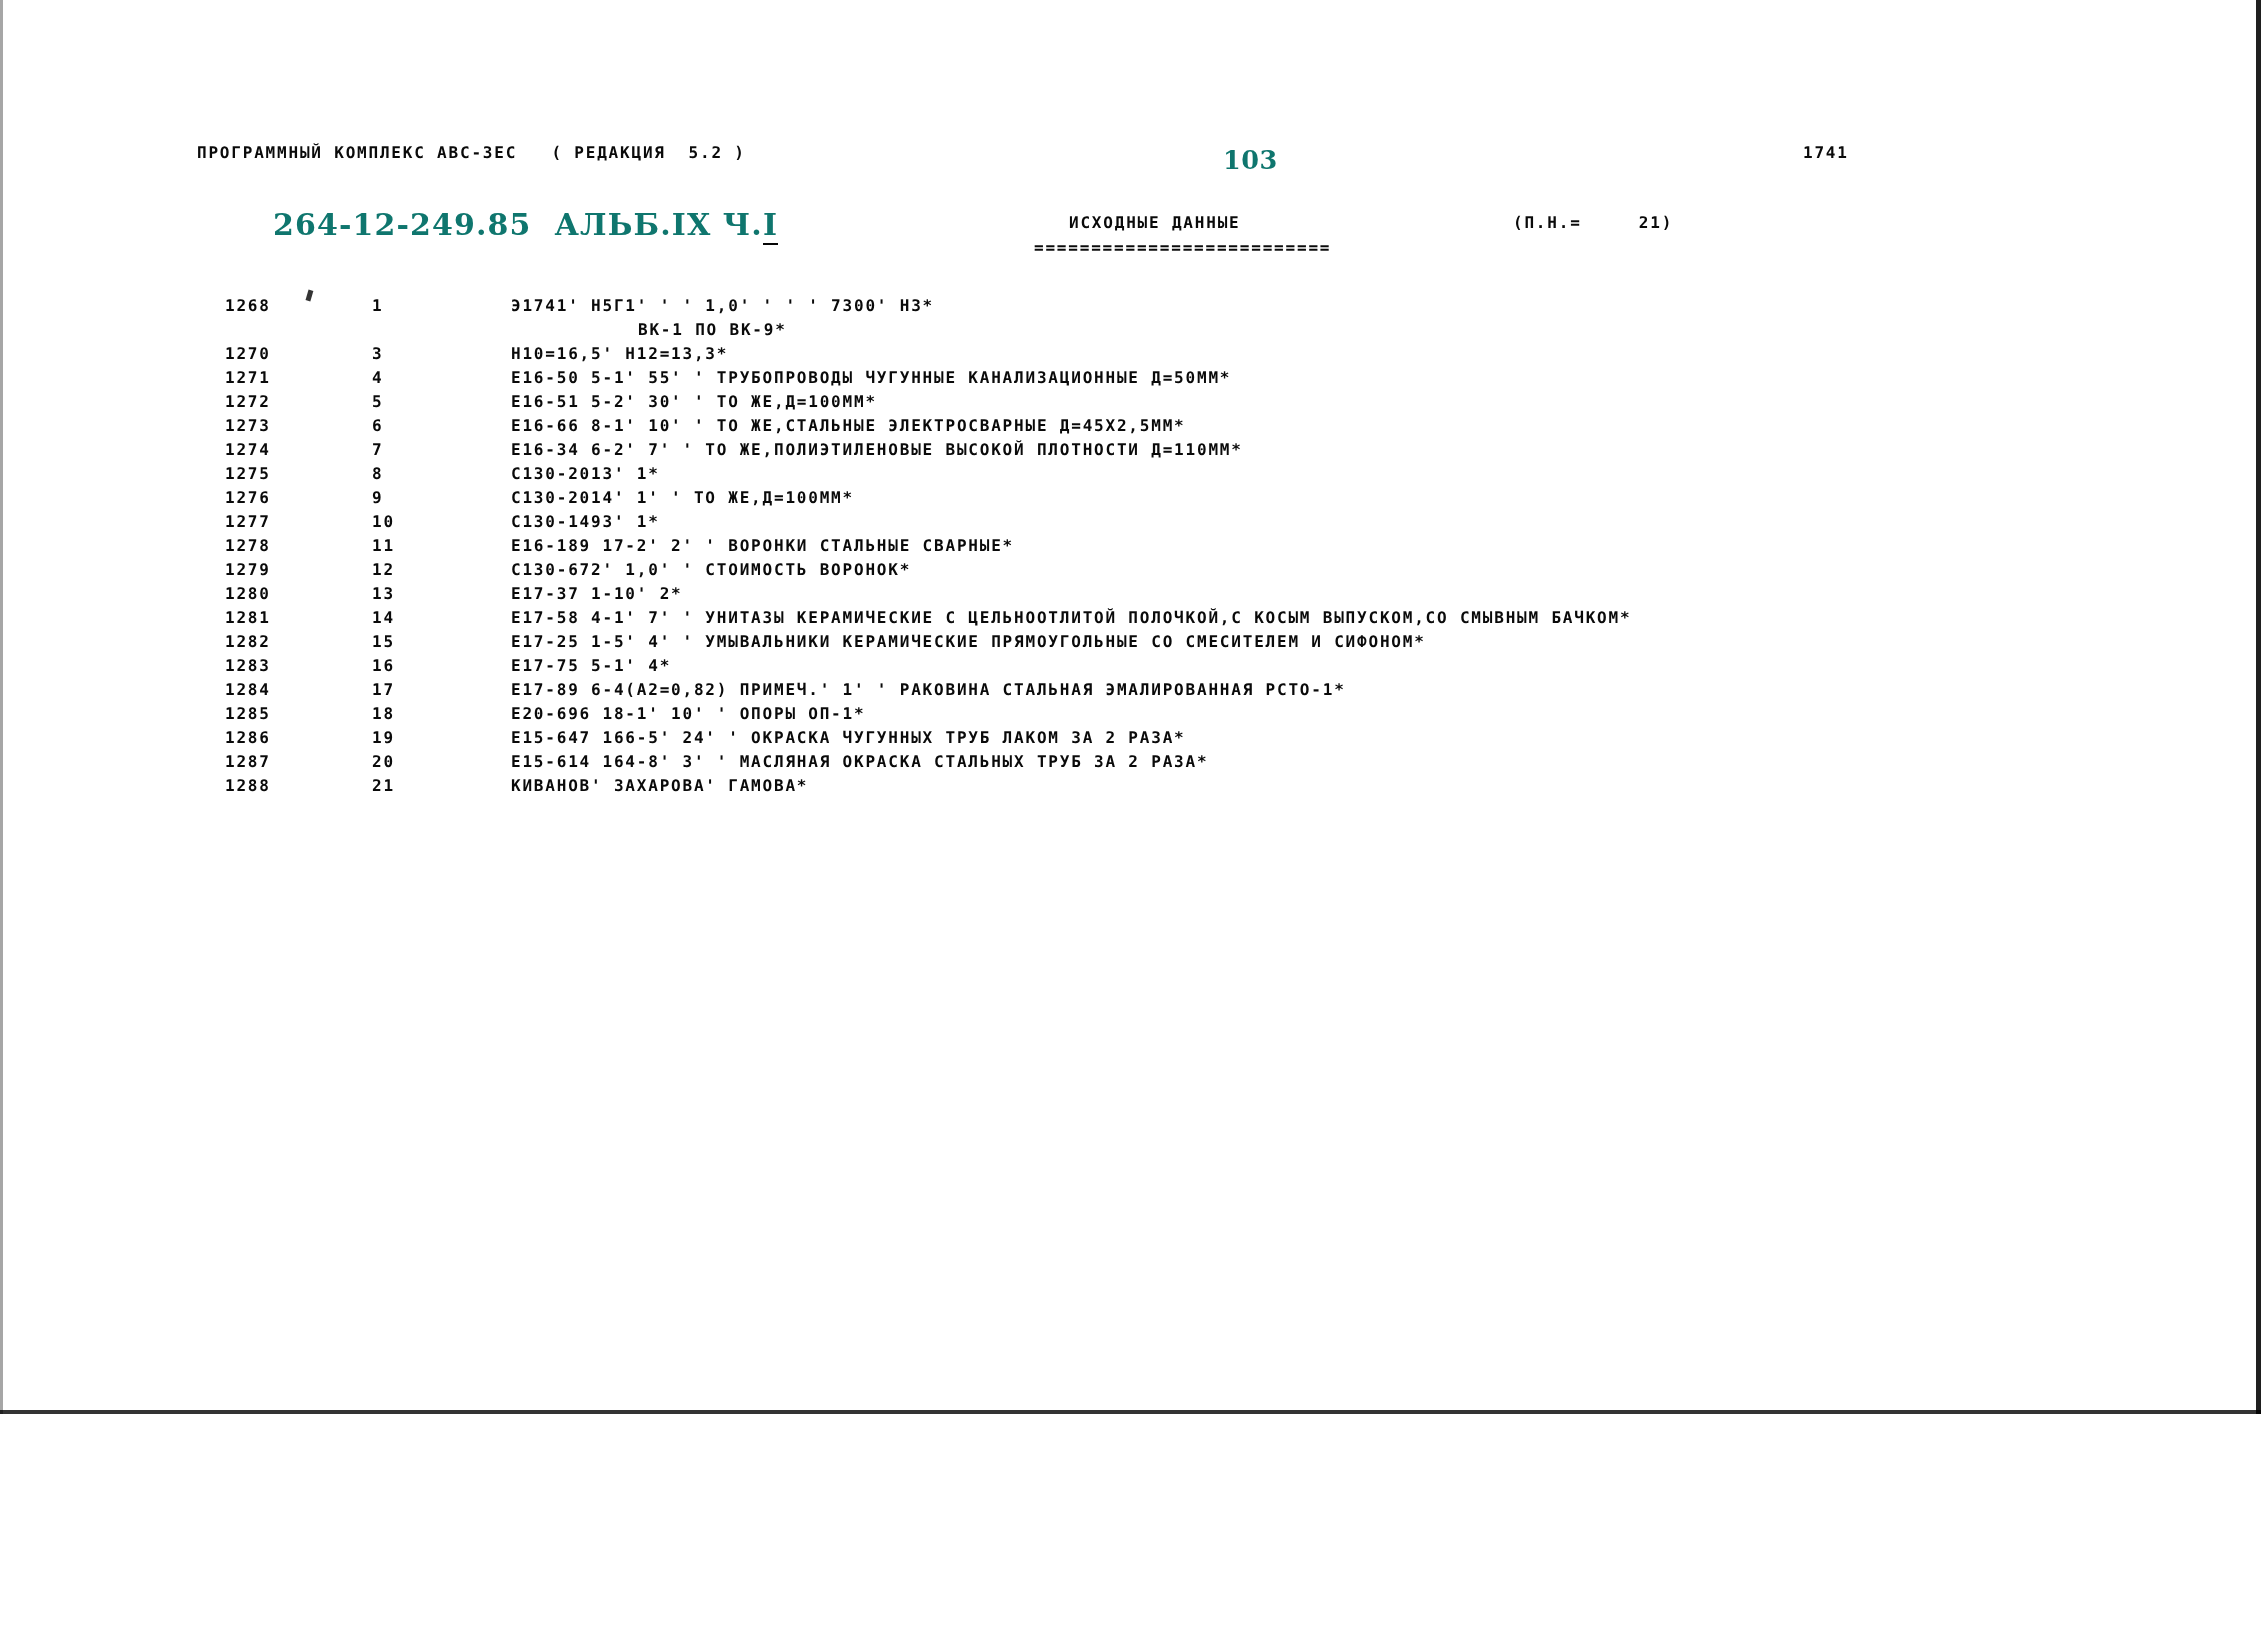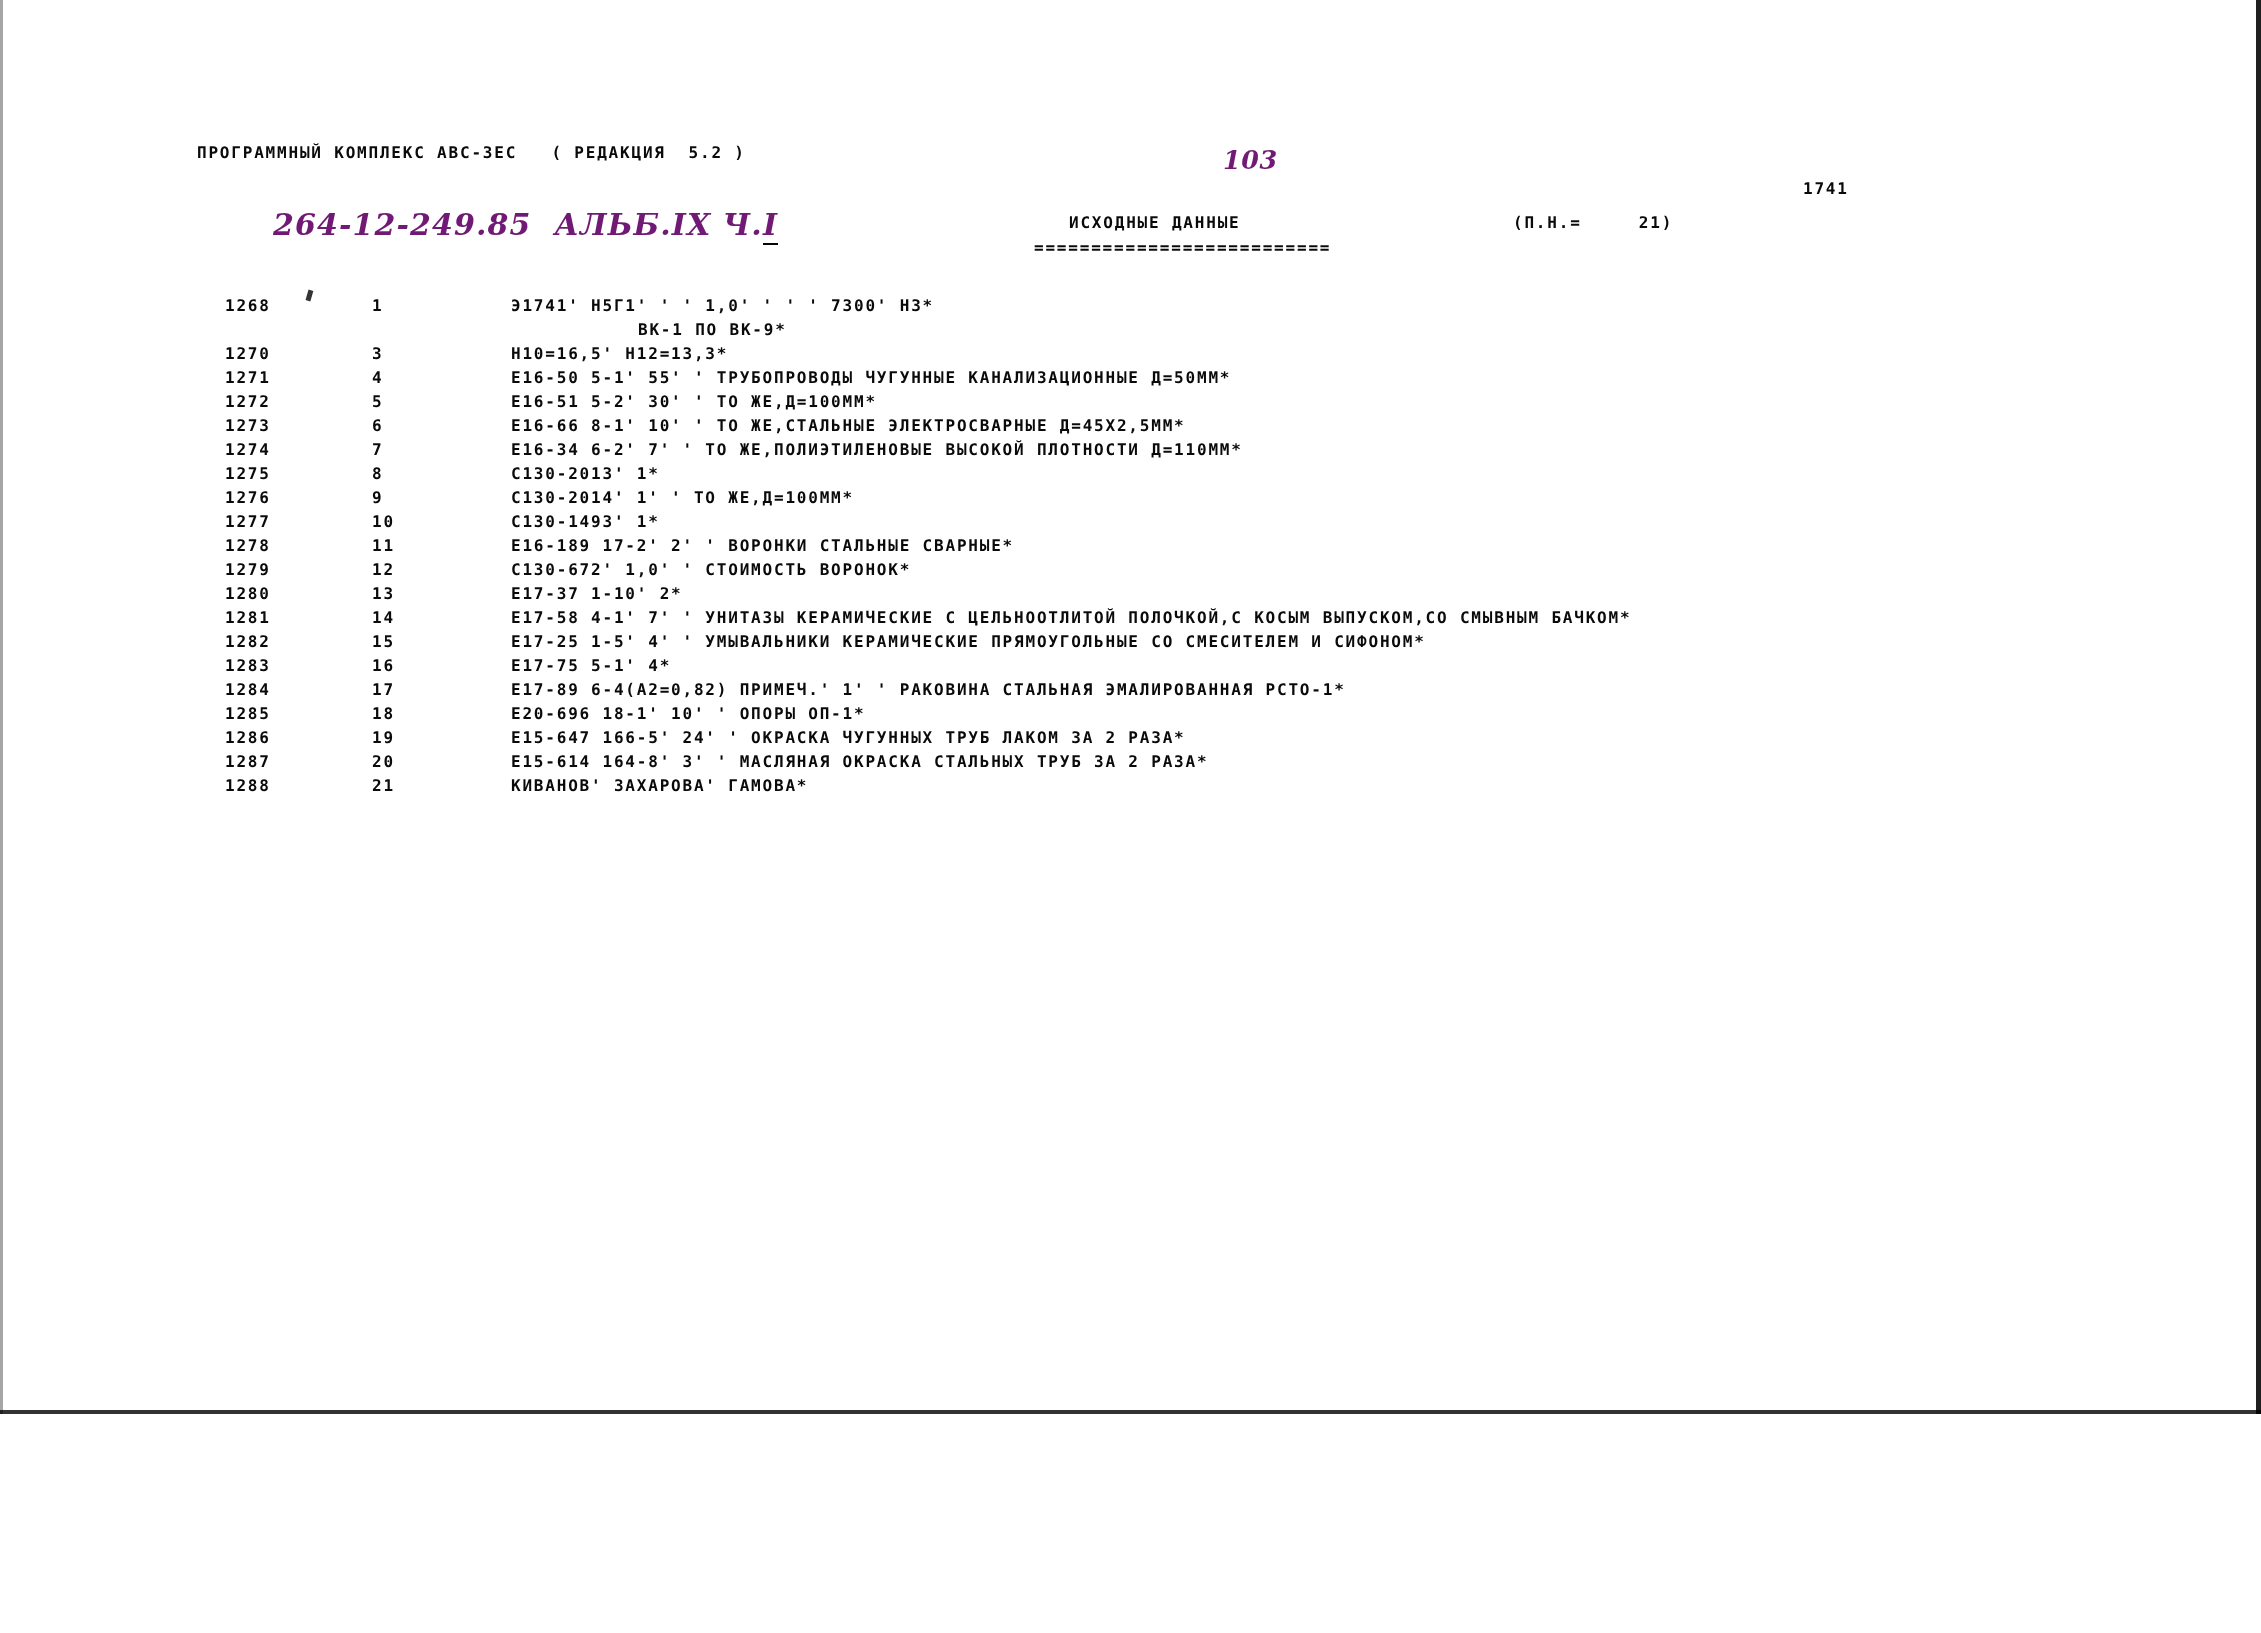--- a/index.html
+++ b/index.html
@@ -59,33 +59,32 @@
     white-space: pre;
     color: #0a0a0a;
     -webkit-font-smoothing: none;
     text-rendering: geometricPrecision;
   }
 
   
   .hand {
     position: absolute;
     font-family: "DejaVu Serif", "Liberation Serif", serif;
-    font-style: italic;
     font-weight: bold;
     white-space: pre;
-    color: #701a75;
+    color: #0f766e;
   }
 
   #header-program-line { top: 143px; left: 197px; }
   #header-page-number  { top: 207px; left: 273px; font-size: 30px; letter-spacing: 1.1px; }
   #header-page-number .underline-glyph {
     border-bottom: 2.1px solid #060606;
     padding-bottom: 0.5px;
   }
-  #header-seq-number   { top: 143px; left: 1803px; margin-top: 36px; }
+  #header-seq-number   { top: 143px; left: 1803px; }
   #header-sheet-number { top: 145px; left: 1223px; font-size: 25.5px; letter-spacing: 0.5px; }
 
   #section-title       { top: 213px; left: 1069px; }
   #section-title-rule  { top: 238px; left: 1034px; letter-spacing: 1.8px; }
   #section-counter     { top: 213px; left: 1513px; }
 
   
   .rows {
     position: absolute;
     top: 296px;

